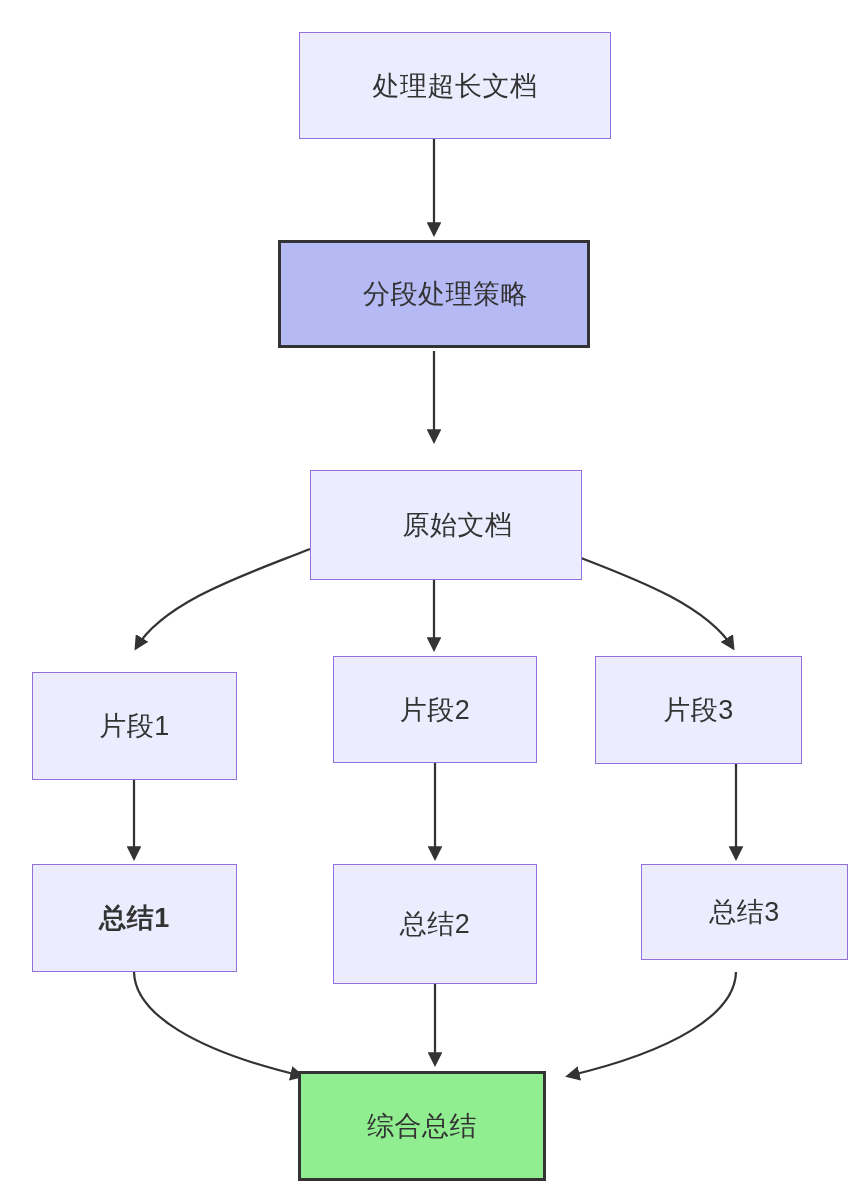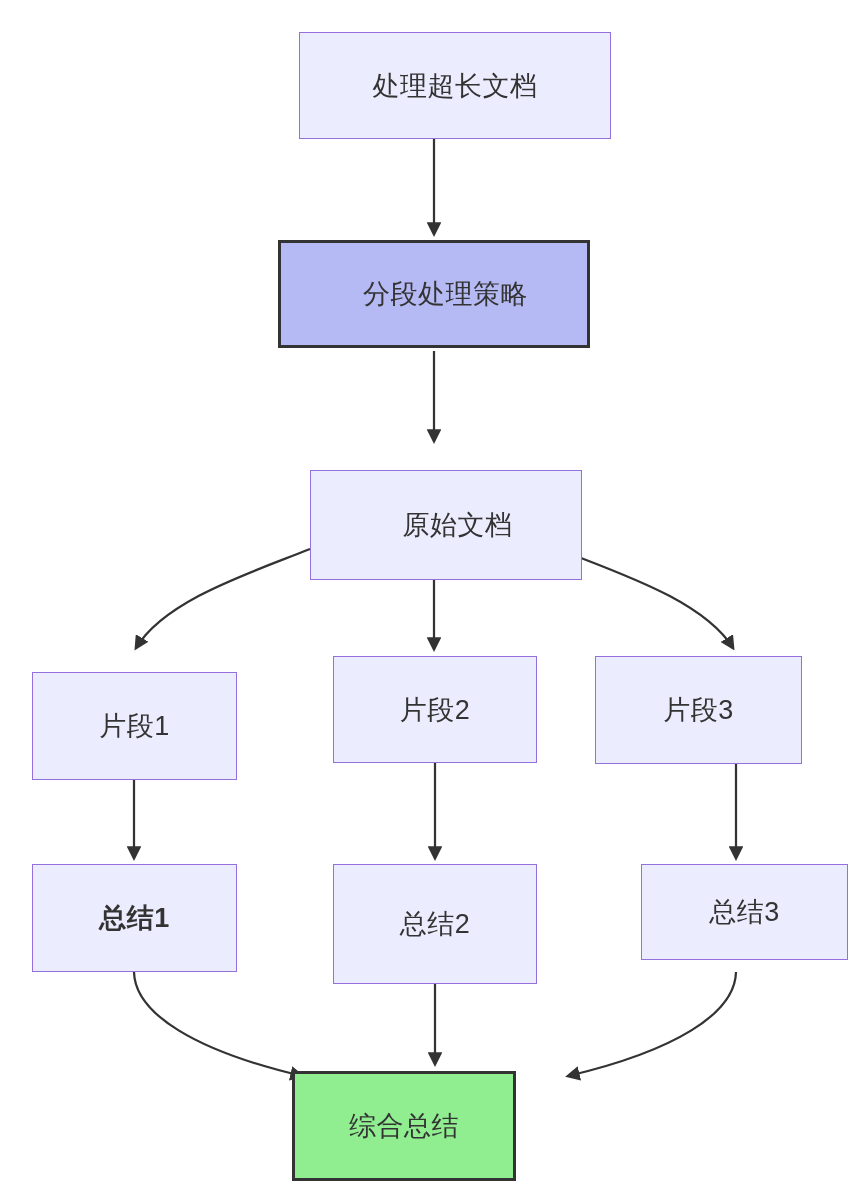--- a/index.html
+++ b/index.html
@@ -96,15 +96,15 @@
   <div class="node" style="left:333px; top:656px; width:204px; height:107px;">片段2</div>
 
   <div class="node" style="left:595px; top:656px; width:207px; height:108px;">片段3</div>
 
   <div class="node" style="left:32px; top:864px; width:205px; height:108px;font-weight:bold;">总结1</div>
 
   <div class="node" style="left:333px; top:864px; width:204px; height:120px;">总结2</div>
 
   <div class="node" style="left:633px; top:864px; width:207px; height:96px;margin-left:8px;">总结3</div>
 
-  <div class="node node--success" style="left:292px; top:1071px; width:224px; height:110px;">综合总结</div>
+  <div class="node node--success" style="left:298px; top:1071px; width:248px; height:110px;">综合总结</div>
 
 </div>
 
 </body></html>

